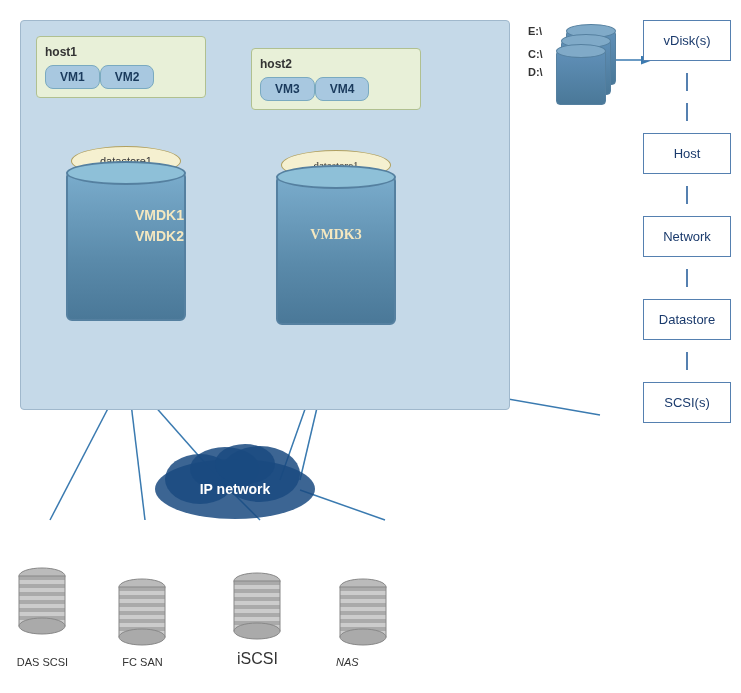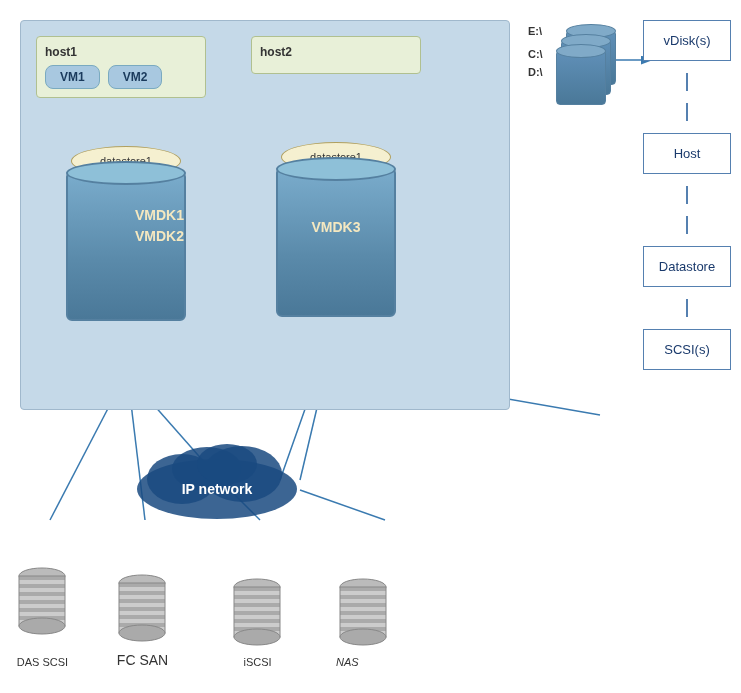--- a/index.html
+++ b/index.html
@@ -40,41 +40,40 @@
       padding: 8px;
     }
     .host-box .host-label {
       font-size: 12px;
       font-weight: bold;
       color: #333;
       margin-bottom: 6px;
     }
     .host-box .vms-row {
       display: flex;
-      gap: 8px;
     }
 
     .vm-chip {
       background: #a8c8e0;
       border: 1px solid #7aaac0;
       border-radius: 8px;
       padding: 4px 14px;
       font-size: 12px;
       color: #1a3a5c;
       font-weight: bold;
     }
 
     #host1-box {
       top: 15px;
       left: 15px;
       width: 170px;
     }
 
     #host2-box {
-      top: 15px;
+      top: 27px;
       left: 230px;
       width: 170px;
     }
 
     
     .datastore-group {
       position: absolute;
     }
 
     .datastore-label-ellipse {
@@ -173,35 +172,39 @@
     <div class="host-box" id="host1-box">
       <div class="host-label">host1</div>
       <div class="vms-row">
         <div class="vm-chip">VM1</div>
         <div class="vm-chip">VM2</div>
       </div>
     </div>
 
     <div class="host-box" id="host2-box">
       <div class="host-label">host2</div>
+      <div class="vms-row">
+        <div class="vm-chip">VM3</div>
+        <div class="vm-chip">VM4</div>
+      </div>
     </div>
 
     <div class="datastore-group" style="position:absolute; left:45px; top:140px;">
 
       <div class="datastore-label-ellipse" style="width:110px;height:30px;top:-15px;left:5px;">datastore1</div>
 
       <div style="position:relative; width:120px; height:150px; background:linear-gradient(to bottom,#7aaccc 0%,#5a8aaa 60%,#4a7898 100%); border:2px solid #5580a0; border-radius:6px; top:10px;">
 
         <div style="position:absolute;top:-12px;left:-2px;right:-2px;height:24px;background:#8ec0d8;border:2px solid #5580a0;border-radius:50%;"></div>
 
         <div style="position:absolute;top:32px;left:0;right:0;text-align:right;font-size:14px;font-weight:bold;color:#f5e8c0;line-height:1.5;">VMDK1<br>VMDK2</div>
       </div>
     </div>
 
-    <div class="datastore-group" style="position:absolute; left:255px; top:136px;">
+    <div class="datastore-group" style="position:absolute; left:255px; top:144px;font-family:Liberation Serif, serif;">
       <div class="datastore-label-ellipse" style="width:110px;height:30px;top:-15px;left:5px;">datastore1</div>
       <div style="position:relative; width:120px; height:150px; background:linear-gradient(to bottom,#7aaccc 0%,#5a8aaa 60%,#4a7898 100%); border:2px solid #5580a0; border-radius:6px; top:10px;">
         <div style="position:absolute;top:-12px;left:-2px;right:-2px;height:24px;background:#8ec0d8;border:2px solid #5580a0;border-radius:50%;"></div>
         <div style="position:absolute;top:50px;left:0;right:0;text-align:center;font-size:14px;font-weight:bold;color:#f5e8c0;">VMDK3</div>
       </div>
     </div>
 
   </div>
 
   <div class="vdisk-area" style="top:30px; right:115px;">
@@ -225,27 +228,28 @@
     <div style="position:absolute;top:18px;left:-28px;font-size:11px;color:#333;font-weight:bold;">C:\</div>
     <div style="position:absolute;top:36px;left:-28px;font-size:11px;color:#333;font-weight:bold;">D:\</div>
   </div>
 
   <div class="hierarchy-panel">
     <div class="hierarchy-box">vDisk(s)</div>
     <div class="hierarchy-connector"></div>
     <div class="hierarchy-connector"></div>
     <div class="hierarchy-box">Host</div>
     <div class="hierarchy-connector"></div>
+    <div class="hierarchy-box">Network</div>
     <div class="hierarchy-connector"></div>
     <div class="hierarchy-box">Datastore</div>
     <div class="hierarchy-connector"></div>
     <div class="hierarchy-box">SCSI(s)</div>
   </div>
 
-  <div style="position:absolute; bottom:165px; left:132px;">
+  <div style="position:absolute; bottom:165px; left:150px;">
     <svg width="170" height="90" viewBox="0 0 170 90">
 
       <ellipse cx="85" cy="55" rx="80" ry="30" fill="#1a4a80" opacity="0.85"></ellipse>
       <ellipse cx="50" cy="45" rx="35" ry="25" fill="#1a4a80" opacity="0.85"></ellipse>
       <ellipse cx="110" cy="40" rx="40" ry="28" fill="#1a4a80" opacity="0.85"></ellipse>
       <ellipse cx="75" cy="35" rx="35" ry="22" fill="#1a4a80" opacity="0.85"></ellipse>
       <ellipse cx="95" cy="30" rx="30" ry="20" fill="#1a4a80" opacity="0.85"></ellipse>
       <text x="85" y="60" text-anchor="middle" font-size="14" font-weight="bold" fill="white" font-family="Arial">IP network</text>
     </svg>
   </div>
@@ -270,36 +274,36 @@
       <ellipse cx="27" cy="12" rx="23" ry="8" fill="#bbb" stroke="#888" stroke-width="1"></ellipse>
       <rect x="4" y="12" width="46" height="50" fill="url(#stripes2)" stroke="#888" stroke-width="1"></rect>
       <ellipse cx="27" cy="62" rx="23" ry="8" fill="#aaa" stroke="#888" stroke-width="1"></ellipse>
       <defs>
         <pattern id="stripes2" patternUnits="userSpaceOnUse" width="55" height="8">
           <rect width="55" height="4" fill="#ccc"></rect>
           <rect y="4" width="55" height="4" fill="#aaa"></rect>
         </pattern>
       </defs>
     </svg>
-    <div style="font-size:14px;color:#333;margin-top:2px;">FC SAN</div>
+    <div style="font-size:11px;color:#333;margin-top:2px;">FC SAN</div>
   </div>
 
   <div style="position:absolute; bottom:25px; left:230px; text-align:center;">
     <svg width="55" height="75" viewBox="0 0 55 75">
       <ellipse cx="27" cy="12" rx="23" ry="8" fill="#bbb" stroke="#888" stroke-width="1"></ellipse>
       <rect x="4" y="12" width="46" height="50" fill="url(#stripes3)" stroke="#888" stroke-width="1"></rect>
       <ellipse cx="27" cy="62" rx="23" ry="8" fill="#aaa" stroke="#888" stroke-width="1"></ellipse>
       <defs>
         <pattern id="stripes3" patternUnits="userSpaceOnUse" width="55" height="8">
           <rect width="55" height="4" fill="#ccc"></rect>
           <rect y="4" width="55" height="4" fill="#aaa"></rect>
         </pattern>
       </defs>
     </svg>
-    <div style="font-size:11px;color:#333;margin-top:2px;">iSCSI</div>
+    <div style="font-size:16px;color:#333;margin-top:2px;">iSCSI</div>
   </div>
 
   <div style="position:absolute; bottom:25px; left:336px; font-style:italic;">
     <svg width="55" height="75" viewBox="0 0 55 75">
       <ellipse cx="27" cy="12" rx="23" ry="8" fill="#bbb" stroke="#888" stroke-width="1"></ellipse>
       <rect x="4" y="12" width="46" height="50" fill="url(#stripes4)" stroke="#888" stroke-width="1"></rect>
       <ellipse cx="27" cy="62" rx="23" ry="8" fill="#aaa" stroke="#888" stroke-width="1"></ellipse>
       <defs>
         <pattern id="stripes4" patternUnits="userSpaceOnUse" width="55" height="8">
           <rect width="55" height="4" fill="#ccc"></rect>

